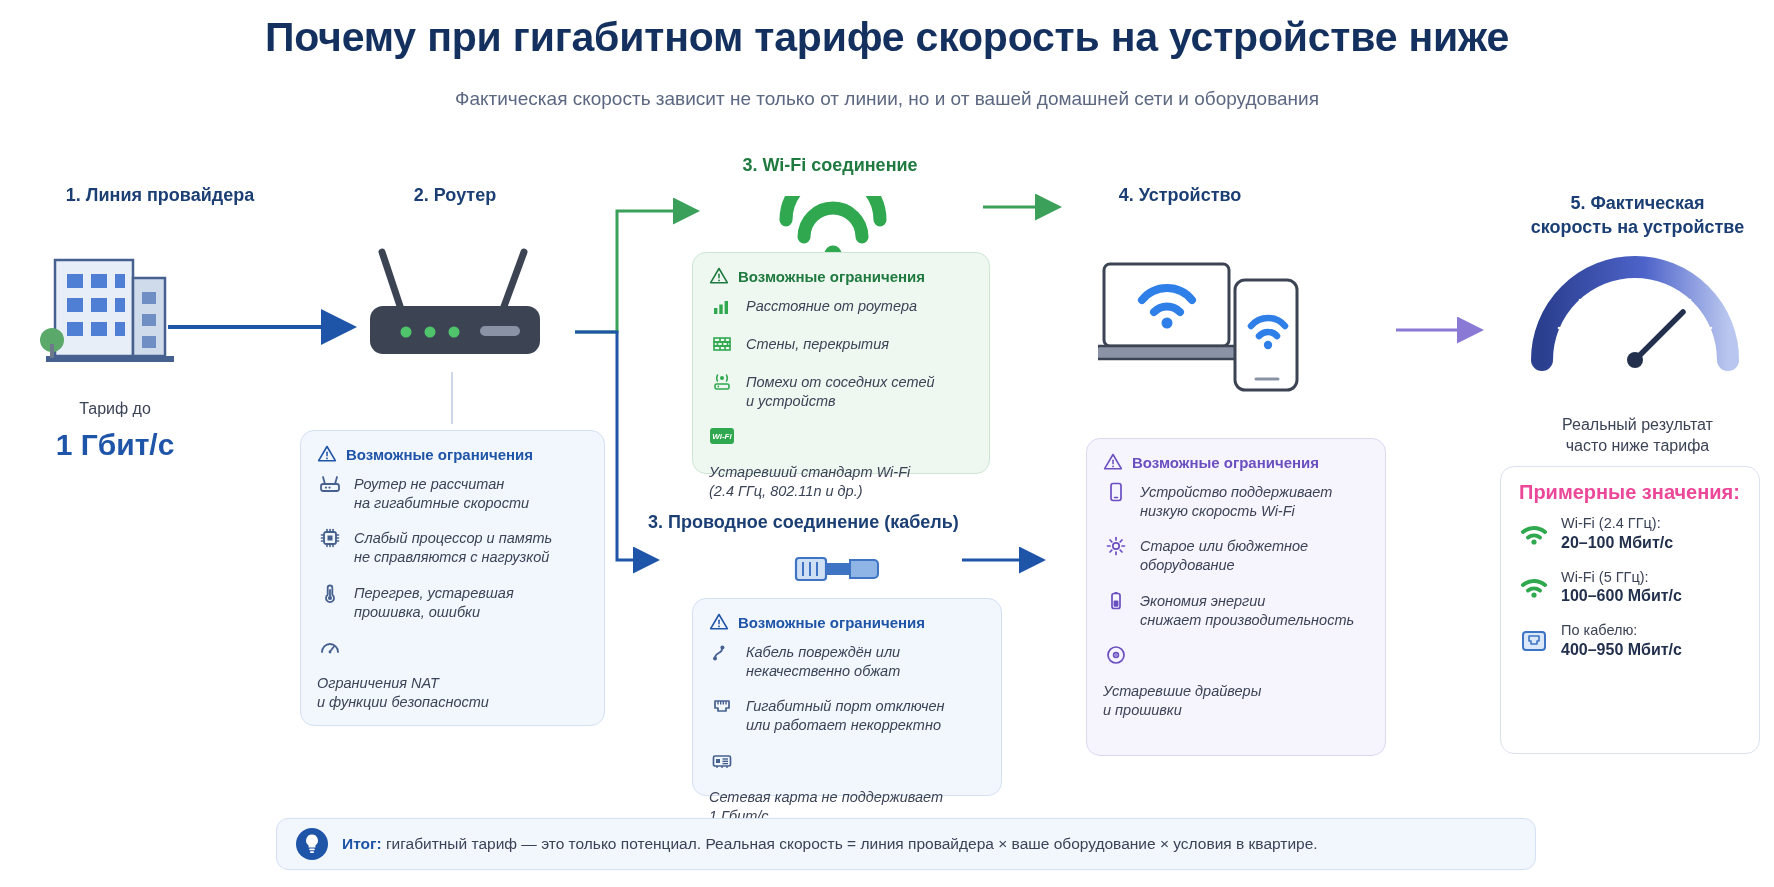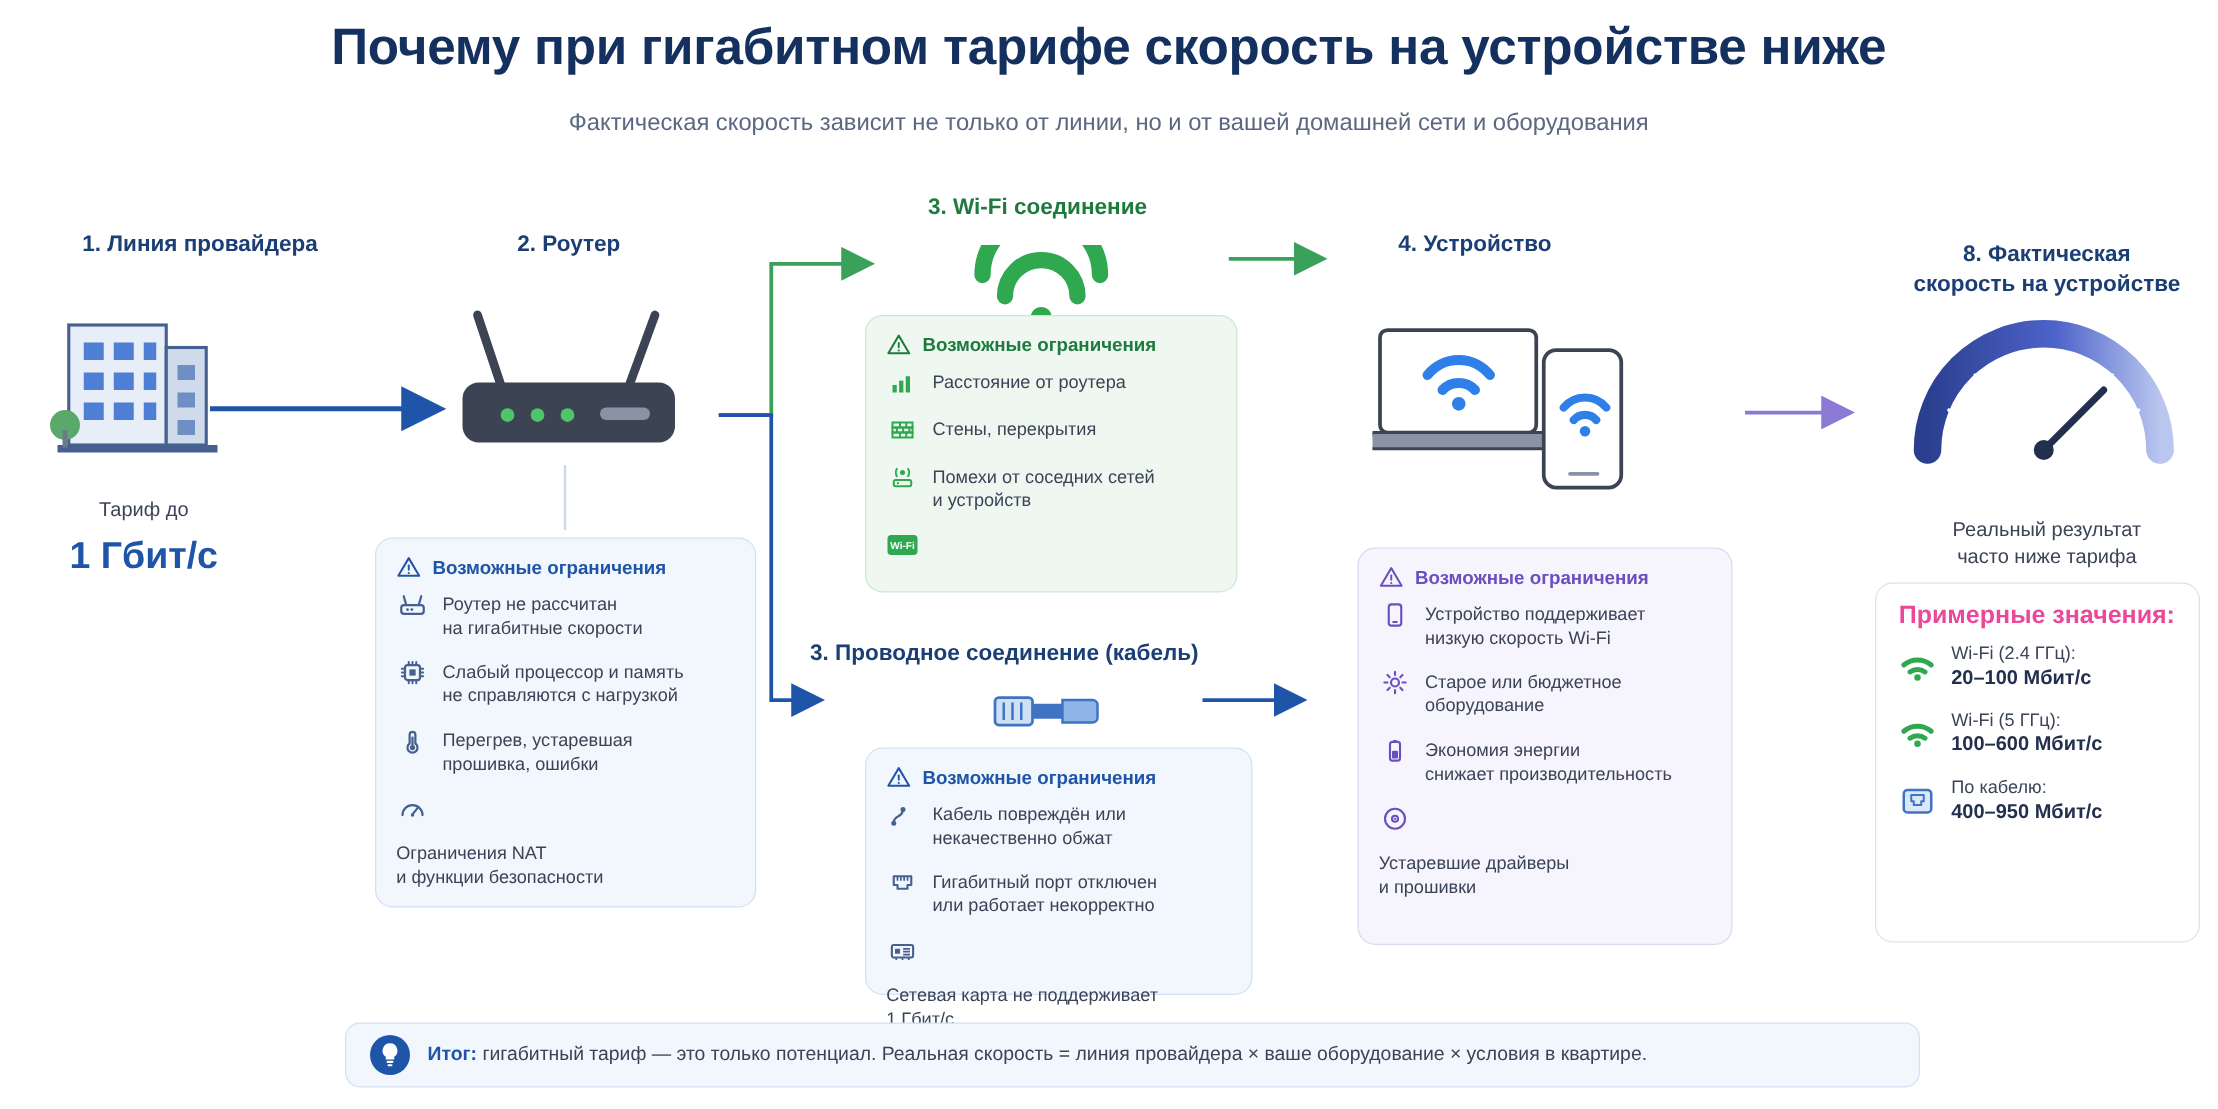--- a/index.html
+++ b/index.html
@@ -80,20 +80,21 @@
     gap: 9px;
     font-size: 15px;
     font-weight: bold;
     padding: 13px 16px 6px 16px;
   }
   .head-blue { color: #1f55a8; }
   .head-green { color: #1f7a3f; }
   .head-purple { color: #6a4fc1; }
   .card-items {
     padding: 2px 27px 13px 16px;
+    font-style: italic;
   }
   .item {
     display: flex;
     align-items: flex-start;
     gap: 11px;
     margin-bottom: 13px;
     font-size: 14.5px;
     line-height: 1.32;
     color: #3b4356;
   }
@@ -395,20 +396,22 @@
         <span class="txt" style="white-space:pre-line;">Помехи от соседних сетей
 и устройств</span>
       </div>
       <div class="item">
         <span class="ico">
           <svg width="26" height="20" viewBox="0 0 26 20">
               <rect x="1" y="2" width="24" height="16" rx="3" fill="#2fa84f"></rect>
               <text x="13" y="13.2" font-family="Liberation Sans, sans-serif" font-size="8" font-weight="bold" fill="#ffffff" text-anchor="middle">Wi-Fi</text>
             </svg>
         </span>
+        <span class="txt" style="white-space:pre-line;">Устаревший стандарт Wi-Fi
+(2.4 ГГц, 802.11n и др.)</span>
       </div>
     </div>
   </div>
 
   <div class="stage-label" style="left:648px; top:512px; width:370px; text-align:left;">
     <span>3. Проводное соединение (кабель)</span>
   </div>
 
   <svg class="abs" style="left:790px; top:548px;" width="106" height="42">
     <rect x="6" y="10" width="30" height="22" rx="3" fill="#cfe0f5" stroke="#3f74c4" stroke-width="2.2"></rect>
@@ -559,21 +562,21 @@
               <circle cx="12" cy="12" r="0.9" fill="#6a4fc1"></circle>
             </svg>
         </span>
         <span class="txt" style="white-space:pre-line;">Устаревшие драйверы
 и прошивки</span>
       </div>
     </div>
   </div>
 
   <div class="stage-label" style="left:1500px; top:168px; width:275px; white-space:pre-line; line-height:1.32;">
-    <span>8. Фактическая
+    <span>5. Фактическая
 скорость на устройстве</span>
   </div>
 
   <svg class="abs" style="left:1520px; top:250px;" width="230" height="130">
     <path d="M22 110 A93 93 0 0 1 208 110" fill="none" stroke="#e6ebf5" stroke-width="22" stroke-linecap="round"></path>
     <path d="M22 110 A93 93 0 0 1 208 110" fill="none" stroke="url(#gaugeGrad)" stroke-width="22" stroke-linecap="round"></path>
     <g stroke="#ffffff" stroke-width="2.6" stroke-linecap="round">
       <line x1="39" y1="78" x2="47" y2="83"></line>
       <line x1="60" y1="50" x2="66" y2="58"></line>
       <line x1="95" y1="34" x2="98" y2="44"></line>

